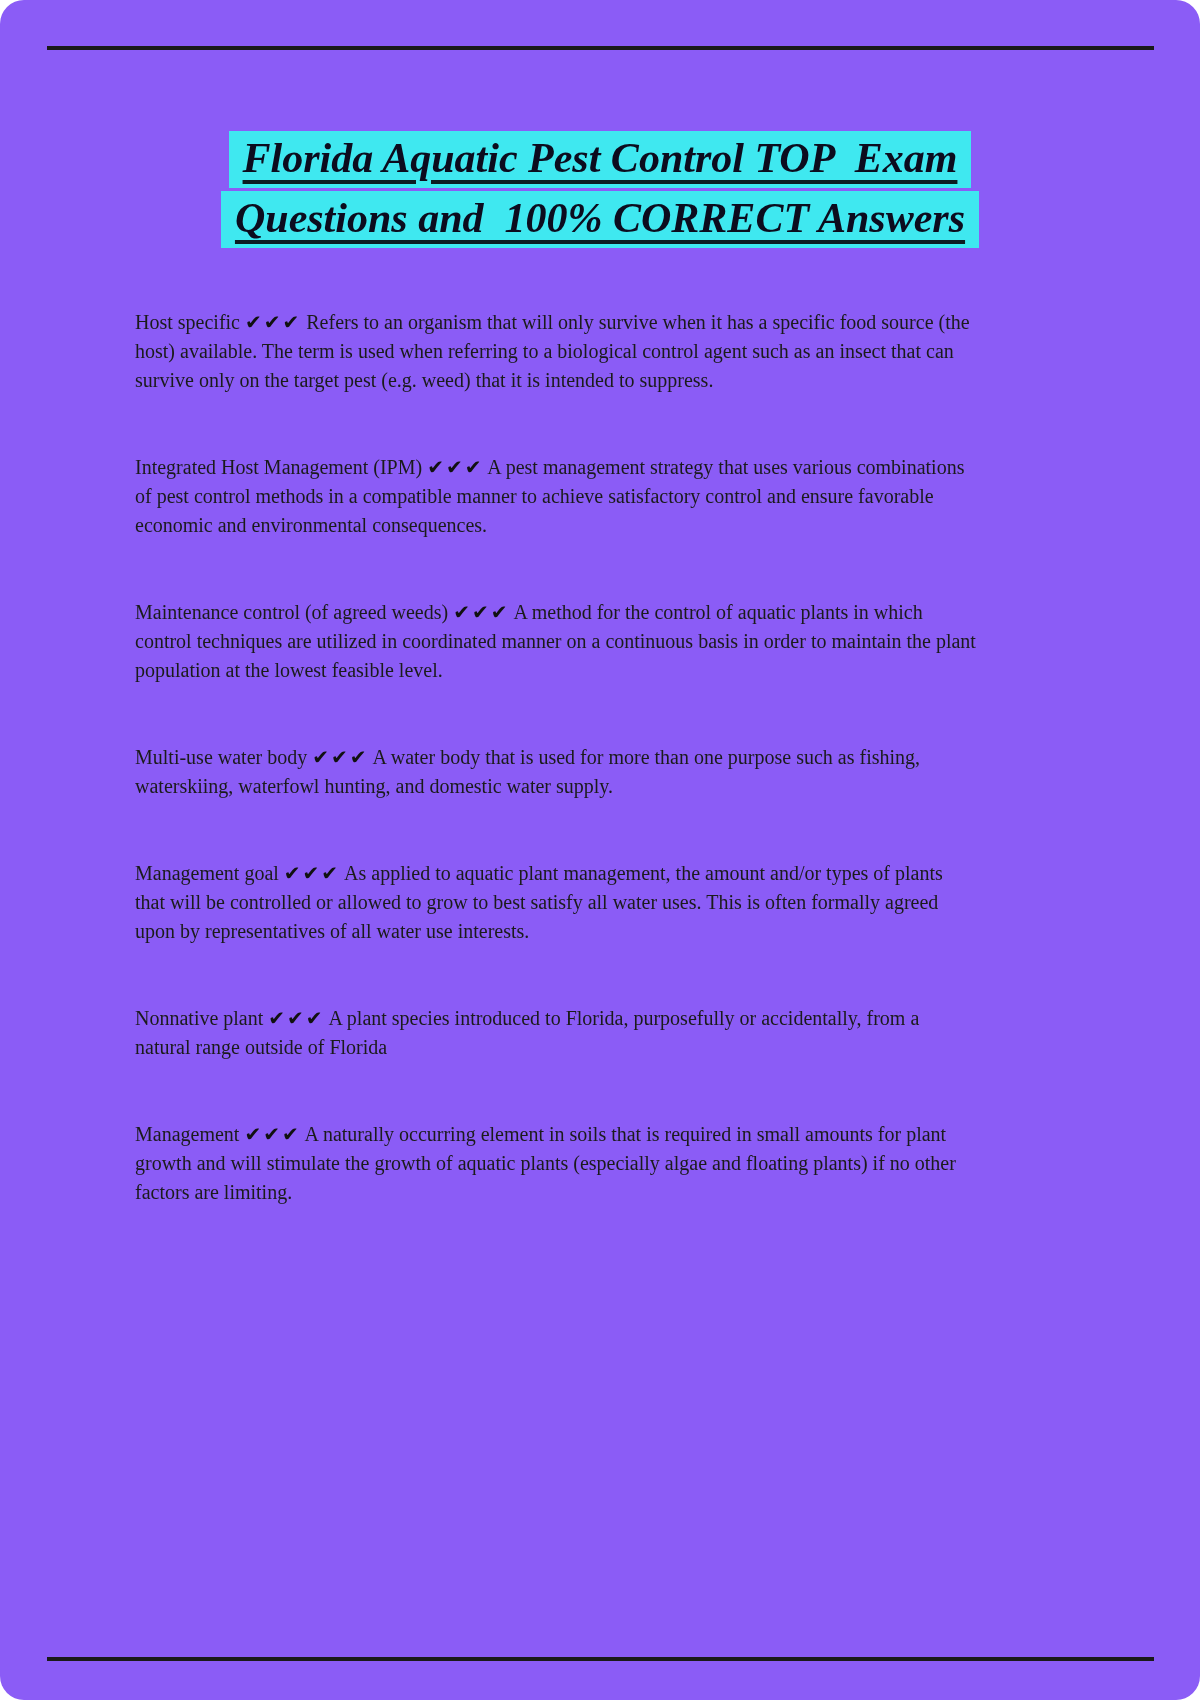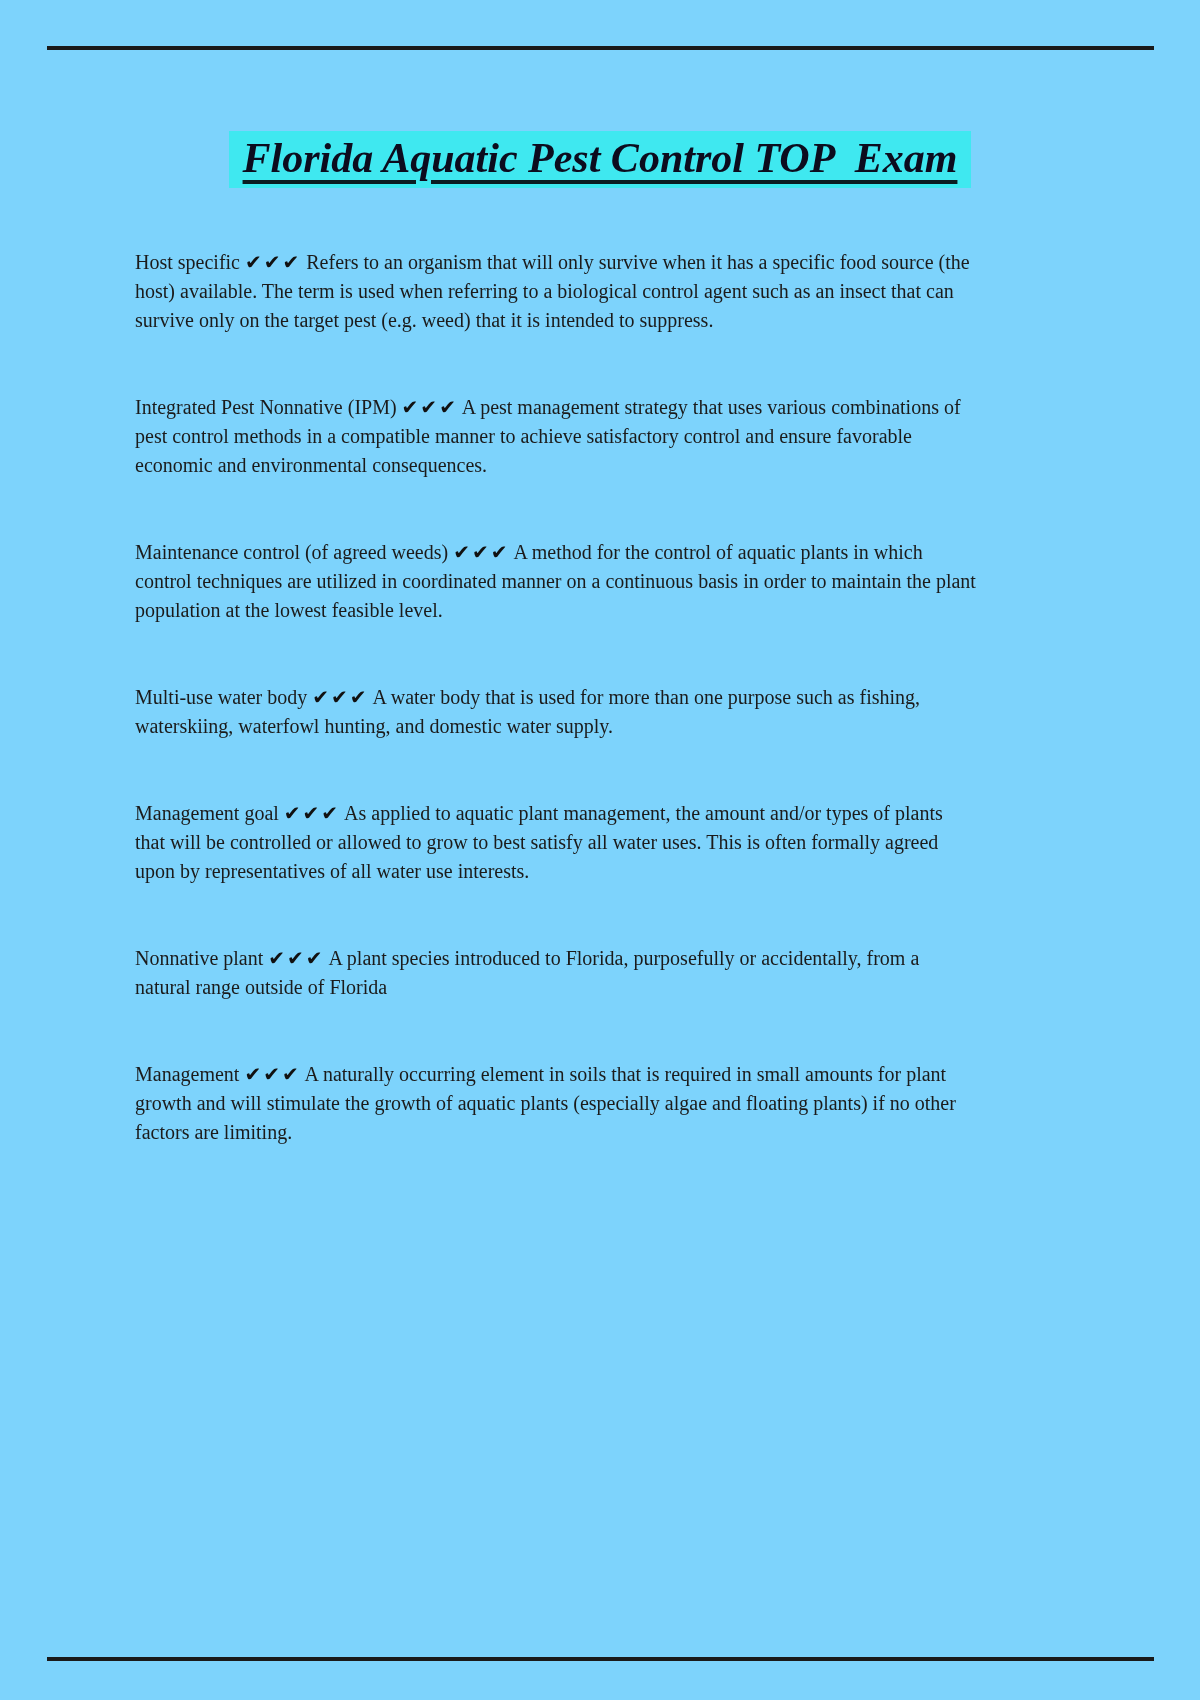--- a/index.html
+++ b/index.html
@@ -4,24 +4,25 @@
 <style>
   html, body {
     margin: 0;
     padding: 0;
     background: #ffffff;
   }
   .page {
     position: relative;
     width: 1200px;
     height: 1700px;
-    background: #7dd3fc;
+    background: #8b5cf6;
     font-family: "Liberation Serif", serif;
     color: #1b1b1b;
     overflow: hidden;
+    border-radius: 24px;
   }
   .rule {
     position: absolute;
     left: 47px;
     right: 46px;
     height: 4px;
     background: #1a1a1a;
   }
   .rule-top { top: 46px; }
   .rule-bottom { top: 1657px; }
@@ -71,27 +72,28 @@
 </style>
 </head>
 <body>
 
 <div class="page">
 
   <div class="rule rule-top"></div>
 
   <div class="title-block">
     <div class="title-row"><span class="title-line">Florida Aquatic Pest Control TOP  Exam</span></div>
+    <div class="title-row"><span class="title-line">Questions and  100% CORRECT Answers</span></div>
   </div>
 
   <div class="content">
 
     <p class="qa"><span>Host specific</span> <span class="marks">✔✔✔</span> <span>Refers to an organism that will only survive when it has a specific food source (the host) available. The term is used when referring to a biological control agent such as an insect that can survive only on the target pest (e.g. weed) that it is intended to suppress.</span></p>
 
-    <p class="qa"><span>Integrated Pest Nonnative (IPM)</span> <span class="marks">✔✔✔</span> <span>A pest management strategy that uses various combinations of pest control methods in a compatible manner to achieve satisfactory control and ensure favorable economic and environmental consequences.</span></p>
+    <p class="qa"><span>Integrated Host Management (IPM)</span> <span class="marks">✔✔✔</span> <span>A pest management strategy that uses various combinations of pest control methods in a compatible manner to achieve satisfactory control and ensure favorable economic and environmental consequences.</span></p>
 
     <p class="qa"><span>Maintenance control (of agreed weeds)</span> <span class="marks">✔✔✔</span> <span>A method for the control of aquatic plants in which control techniques are utilized in coordinated manner on a continuous basis in order to maintain the plant population at the lowest feasible level.</span></p>
 
     <p class="qa"><span>Multi-use water body</span> <span class="marks">✔✔✔</span> <span>A water body that is used for more than one purpose such as fishing, waterskiing, waterfowl hunting, and domestic water supply.</span></p>
 
     <p class="qa"><span>Management goal</span> <span class="marks">✔✔✔</span> <span>As applied to aquatic plant management, the amount and/or types of plants that will be controlled or allowed to grow to best satisfy all water uses. This is often formally agreed upon by representatives of all water use interests.</span></p>
 
 
 
     <p class="qa"><span>Nonnative plant</span> <span class="marks">✔✔✔</span> <span>A plant species introduced to Florida, purposefully or accidentally, from a natural range outside of Florida</span></p>

